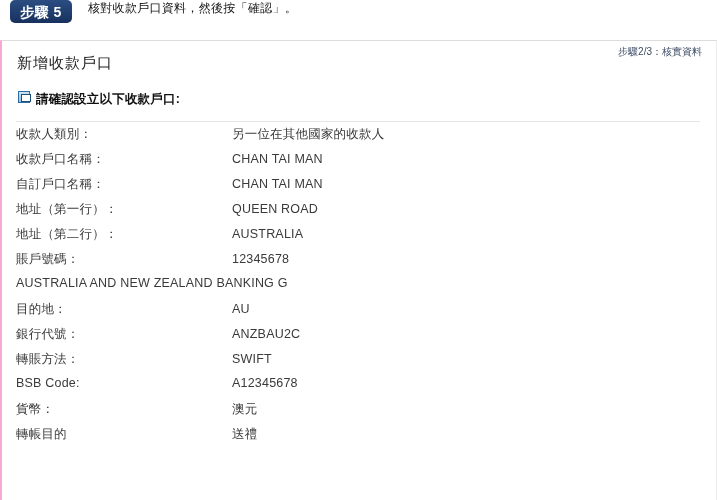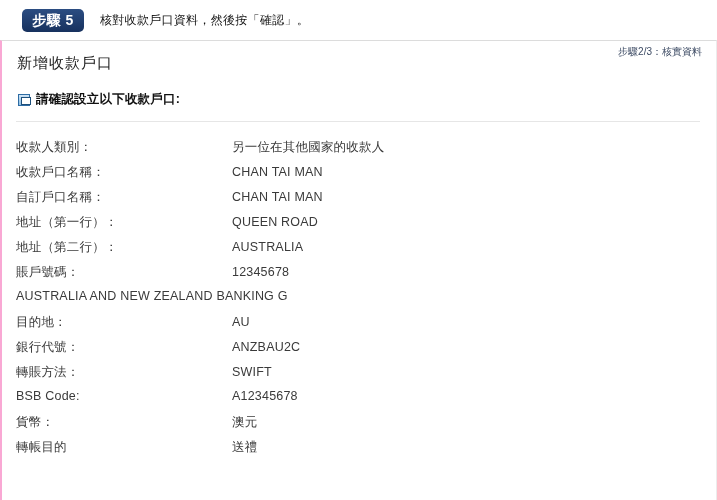--- a/index.html
+++ b/index.html
@@ -19,22 +19,22 @@
     background: #ffffff;
   }
 
   
   .step-strip {
     position: absolute;
     left: 0; top: 0;
     width: 717px;
     height: 40px;
     display: flex;
-    align-items: center;
-    padding-left: 22px;
+    align-items: flex-start;
+    padding-left: 10px;
   }
   .step-badge {
     display: inline-flex;
     align-items: center;
     justify-content: center;
     min-width: 62px;
     height: 23px;
     padding: 0 9px;
     background: #1d3c6e;
     background: linear-gradient(180deg, #2b4d82 0%, #17315e 100%);
@@ -81,21 +81,20 @@
     color: #1a1a1a;
     font-weight: normal;
     letter-spacing: 1px;
     margin: 0;
   }
   .subtitle-row {
     position: absolute;
     left: 16px;
     top: 50px;
     display: flex;
-    align-items: center;
   }
   .subtitle-icon {
     width: 12px;
     height: 12px;
     border: 1px solid #2e6ca4;
     background: linear-gradient(180deg, #cfe4f5 0%, #8fc0e4 100%);
     position: relative;
     margin-right: 6px;
     flex: none;
   }
@@ -114,21 +113,21 @@
     letter-spacing: 0.2px;
   }
 
   
   .details {
     position: absolute;
     left: 14px;
     top: 80px;
     width: 684px;
     border-top: 1px solid #e6e6e6;
-    padding-top: 17px;
+    padding-top: 4px;
   }
   .detail-row {
     display: flex;
     align-items: baseline;
     height: 25px;
   }
   .detail-label {
     width: 216px;
     flex: none;
     font-size: 12.5px;

